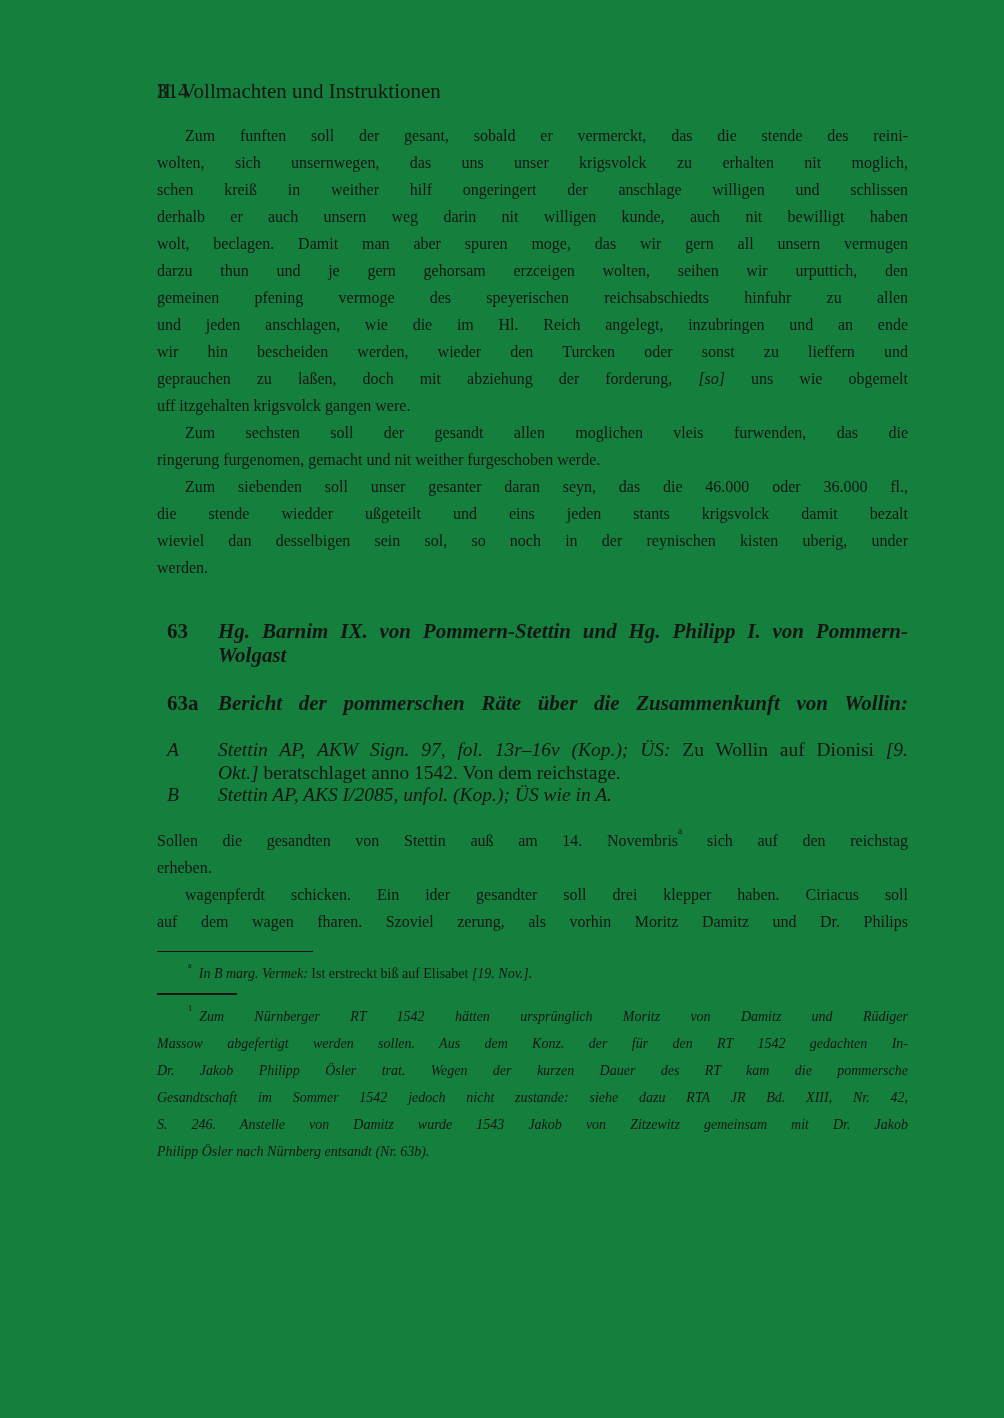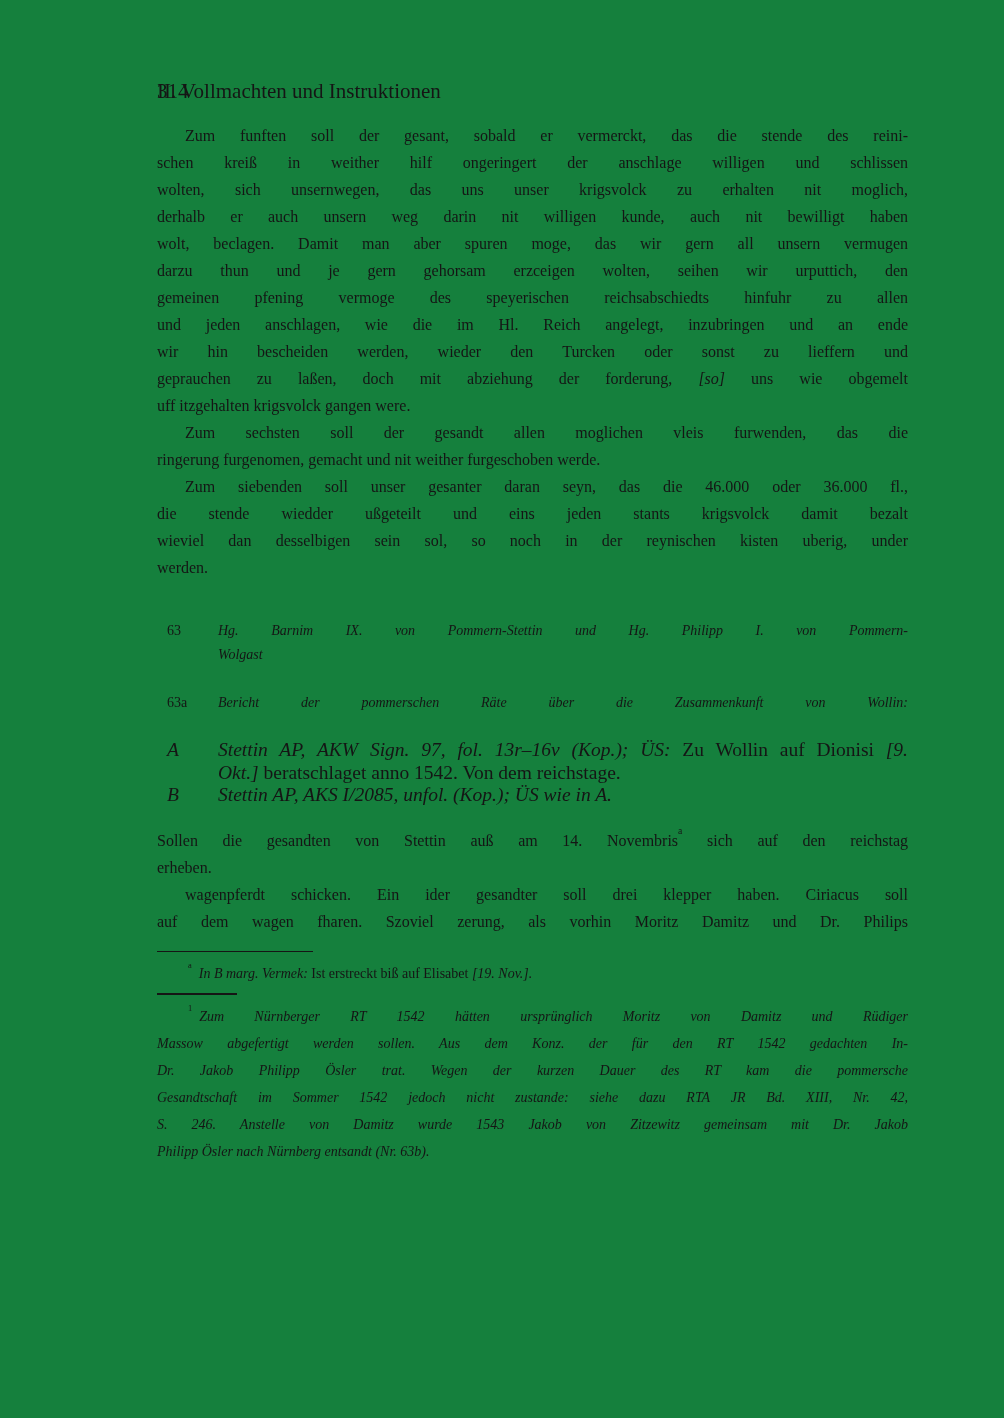--- a/index.html
+++ b/index.html
@@ -37,22 +37,22 @@
     font-style:normal;
   }
 
   
   .para { font-size:16px; line-height:27px; }
   .para.indent .line:first-child { text-indent:28px; }
 
   
   .section-row {
     display:flex;
-    font-size:14px; line-height:24px;
-    font-weight:normal;
+    font-size:21px; line-height:24px;
+    font-weight:bold;
   }
   .section-row.first { margin-top:38px; }
   .section-row.second { margin-top:24px; }
   .section-num { flex:0 0 61px; padding-left:10px; box-sizing:border-box; font-style:normal; }
   .section-title { flex:1; font-style:italic; }
 
   
   .sources { margin-top:24px; }
   .source-row { display:flex; font-size:19.5px; line-height:22.5px; }
   .source-siglum { flex:0 0 61px; padding-left:10px; box-sizing:border-box; font-style:italic; }
@@ -75,22 +75,22 @@
 <div class="page">
   <div class="content">
 
     <div class="running-header">
       <span class="page-number">314</span>
       <span class="running-title">II. Vollmachten und Instruktionen</span>
     </div>
 
     <div class="para indent">
         <div class="line">Zum funften soll der gesant, sobald er vermerckt, das die stende des reini-</div>
+        <div class="line">wolten, sich unsernwegen, das uns unser krigsvolck zu erhalten nit moglich,</div>
         <div class="line">schen kreiß in weither hilf ongeringert der anschlage willigen und schlissen</div>
-        <div class="line">wolten, sich unsernwegen, das uns unser krigsvolck zu erhalten nit moglich,</div>
         <div class="line">derhalb er auch unsern weg darin nit willigen kunde, auch nit bewilligt haben</div>
         <div class="line">wolt, beclagen. Damit man aber spuren moge, das wir gern all unsern vermugen</div>
         <div class="line">darzu thun und je gern gehorsam erzceigen wolten, seihen wir urputtich, den</div>
         <div class="line">gemeinen pfening vermoge des speyerischen reichsabschiedts hinfuhr zu allen</div>
         <div class="line">und jeden anschlagen, wie die im Hl. Reich angelegt, inzubringen und an ende</div>
         <div class="line">wir hin bescheiden werden, wieder den Turcken oder sonst zu lieffern und</div>
         <div class="line">geprauchen zu laßen, doch mit abziehung der forderung, <span class="it">[so]</span> uns wie obgemelt</div>
         <div class="line last">uff itzgehalten krigsvolck gangen were.</div>
       </div>
     <div class="para indent">

